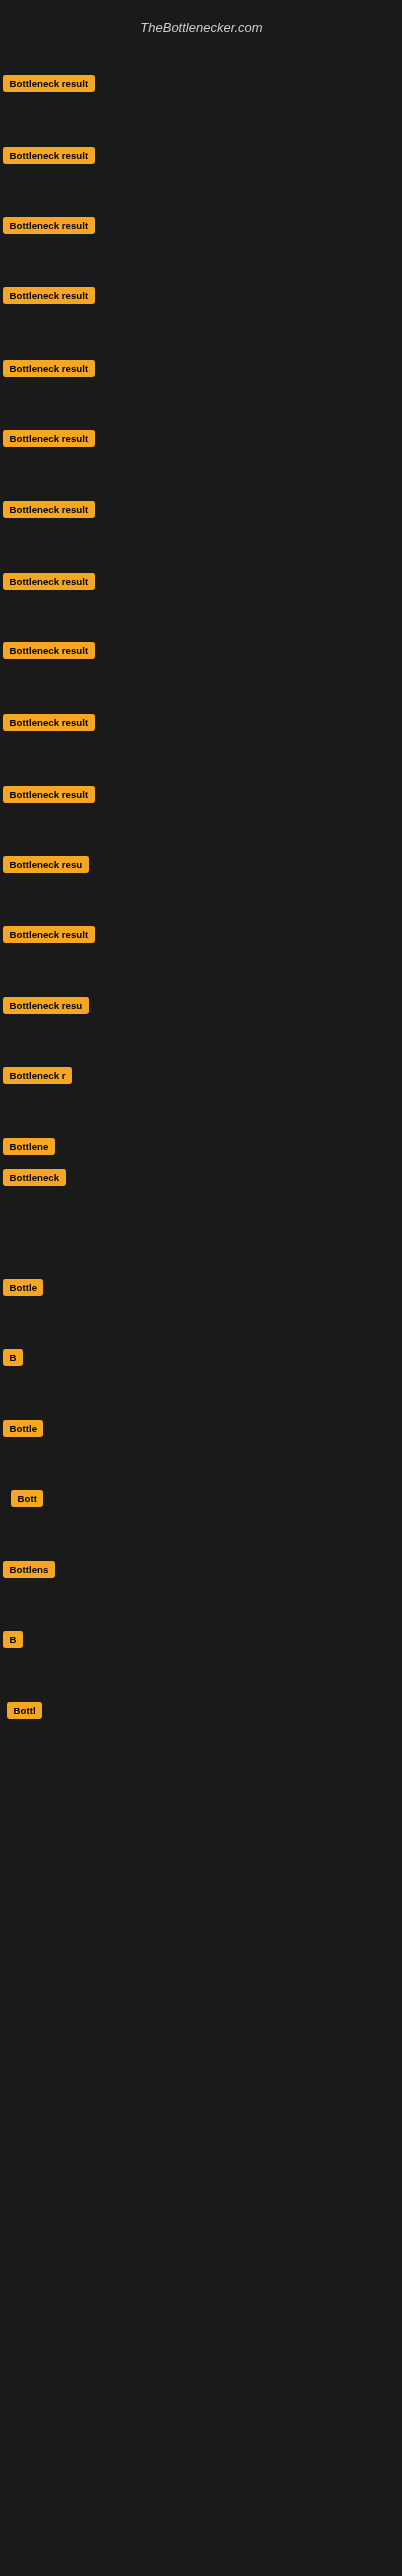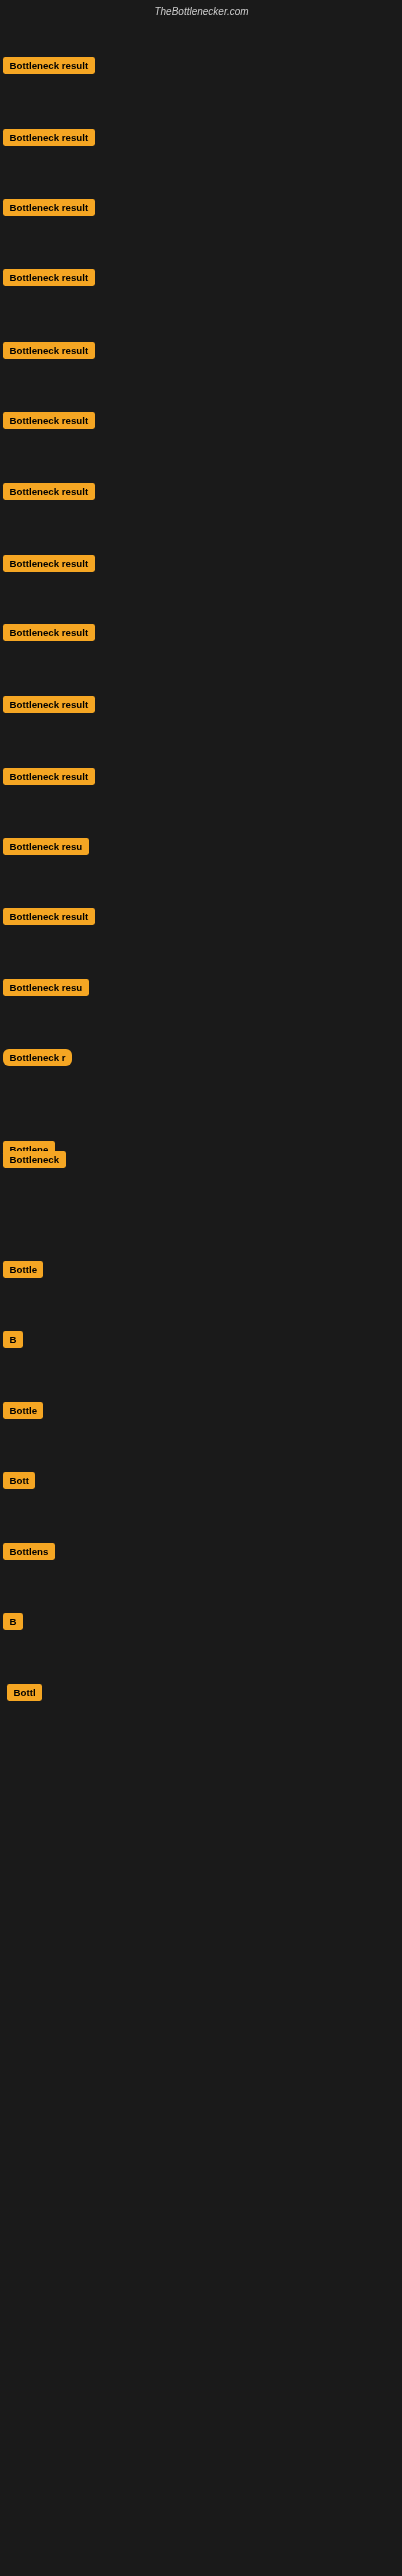--- a/index.html
+++ b/index.html
@@ -12,23 +12,24 @@
       width: 403px;
       min-height: 2576px;
       background-color: #1a1a1a;
       font-family: Arial, sans-serif;
       position: relative;
     }
 
     .site-title {
       text-align: center;
       color: #cccccc;
-      font-size: 10px;
+      font-size: 13px;
       padding: 6.4px 0;
       font-style: italic;
+      margin-top: 14px;
     }
 
     .bottleneck-badge {
       display: inline-block;
       background-color: #f5a623;
       color: #000000;
       font-size: 9.7px;
       font-weight: bold;
       padding: 3.2px 6.4px;
       border-radius: 2.4px;
@@ -78,38 +79,38 @@
     <div style="position: absolute; left: 0px; top: 811px; display: flex; align-items: center; padding: 3.2px;">
       <div class="bottleneck-badge" style="max-width: 113px;">Bottleneck resu</div>
     </div>
     <div style="position: absolute; left: 0px; top: 881px; display: flex; align-items: center; padding: 3.2px;">
       <div class="bottleneck-badge" style="max-width: 127px;">Bottleneck result</div>
     </div>
     <div style="position: absolute; left: 0px; top: 952px; display: flex; align-items: center; padding: 3.2px;">
       <div class="bottleneck-badge" style="max-width: 109px;">Bottleneck resu</div>
     </div>
     <div style="position: absolute; left: 0px; top: 1022px; display: flex; align-items: center; padding: 3.2px;">
-      <div class="bottleneck-badge" style="max-width: 85px; border-radius: 6px;">Bottleneck r</div>
+      <div class="bottleneck-badge" style="max-width: 85px;">Bottleneck r</div>
     </div>
     <div style="position: absolute; left: 0px; top: 1093px; display: flex; align-items: center; padding: 3.2px;">
-      <div class="bottleneck-badge" style="max-width: 64px; margin-top: 21px;">Bottlene</div>
+      <div class="bottleneck-badge" style="max-width: 64px;">Bottlene</div>
     </div>
     <div style="position: absolute; left: 0px; top: 1124px; display: flex; align-items: center; padding: 3.2px;">
       <div class="bottleneck-badge" style="max-width: 74px;">Bottleneck</div>
     </div>
     <div style="position: absolute; left: 0px; top: 1234px; display: flex; align-items: center; padding: 3.2px;">
       <div class="bottleneck-badge" style="max-width: 52px;">Bottle</div>
     </div>
     <div style="position: absolute; left: 0px; top: 1304px; display: flex; align-items: center; padding: 3.2px;">
       <div class="bottleneck-badge" style="max-width: 24px;">B</div>
     </div>
     <div style="position: absolute; left: 0px; top: 1375px; display: flex; align-items: center; padding: 3.2px;">
       <div class="bottleneck-badge" style="max-width: 52px;">Bottle</div>
     </div>
-    <div style="position: absolute; left: 0px; top: 1445px; display: flex; align-items: flex-end; padding: 3.2px;">
+    <div style="position: absolute; left: 8px; top: 1445px; display: flex; align-items: flex-end; padding: 3.2px;">
       <div class="bottleneck-badge" style="max-width: 40px;">Bott</div>
     </div>
     <div style="position: absolute; left: 0px; top: 1516px; display: flex; padding: 3.2px;">
       <div class="bottleneck-badge" style="max-width: 60px;">Bottlens</div>
     </div>
     <div style="position: absolute; left: 0px; top: 1586px; display: flex; align-items: center; padding: 3.2px;">
       <div class="bottleneck-badge" style="max-width: 22.5px;">B</div>
     </div>
     <div style="position: absolute; left: 4px; top: 1657px; display: flex; align-items: center; padding: 3.2px;">
       <div class="bottleneck-badge" style="max-width: 47px;">Bottl</div>

